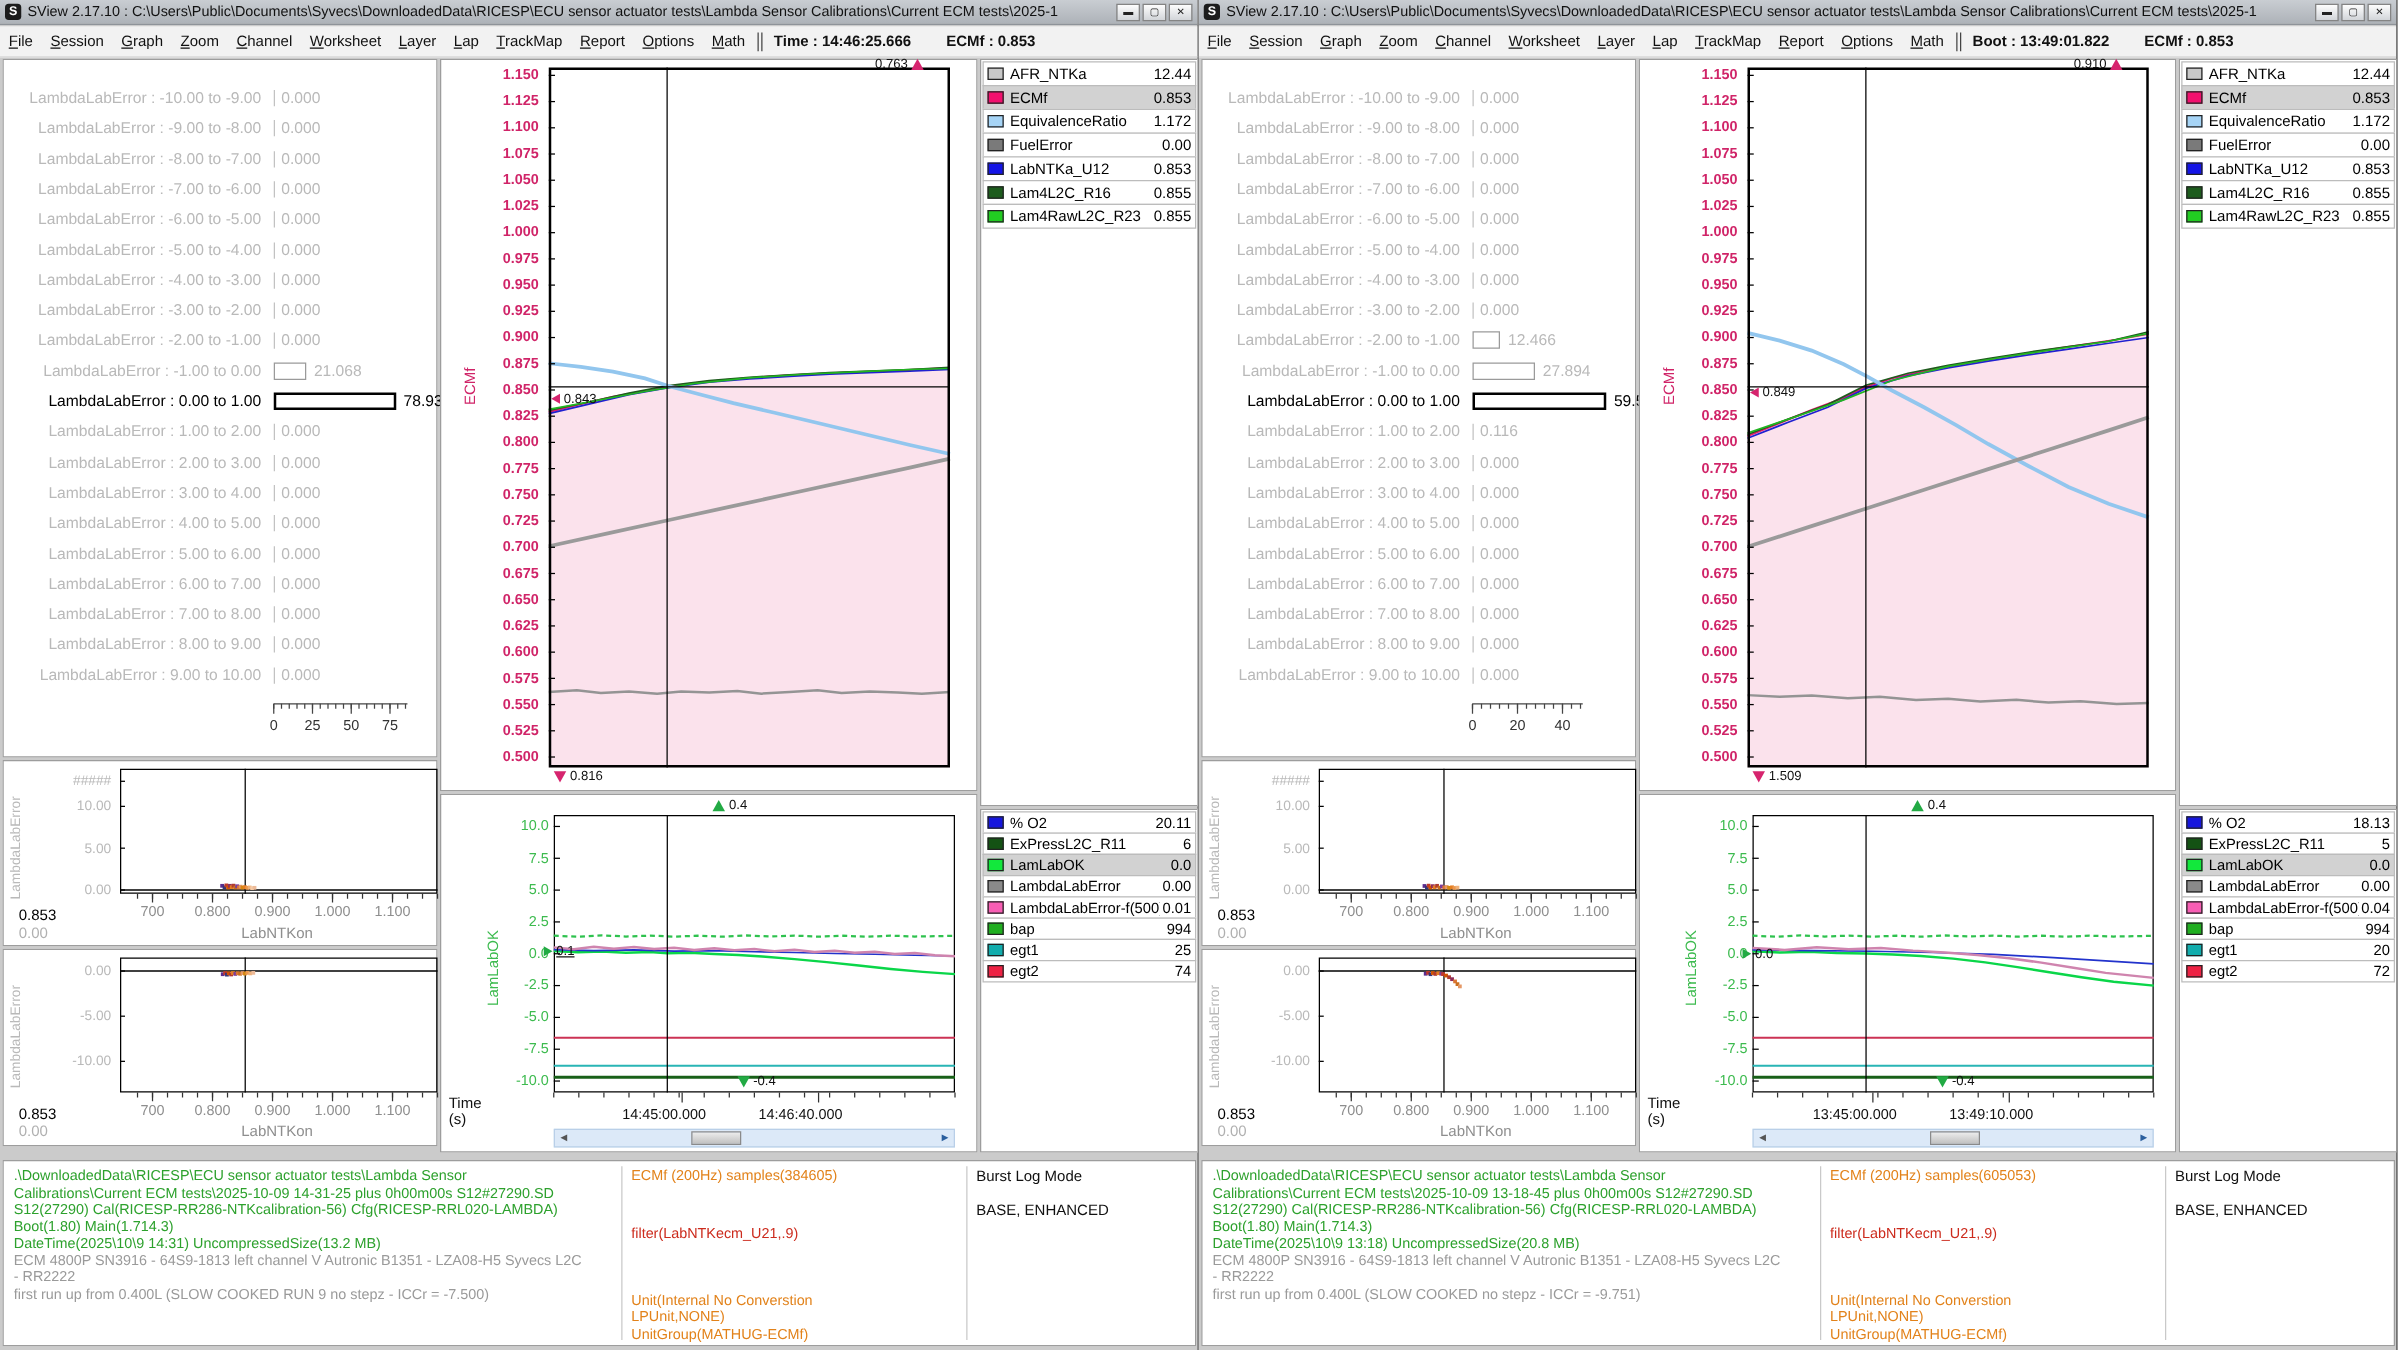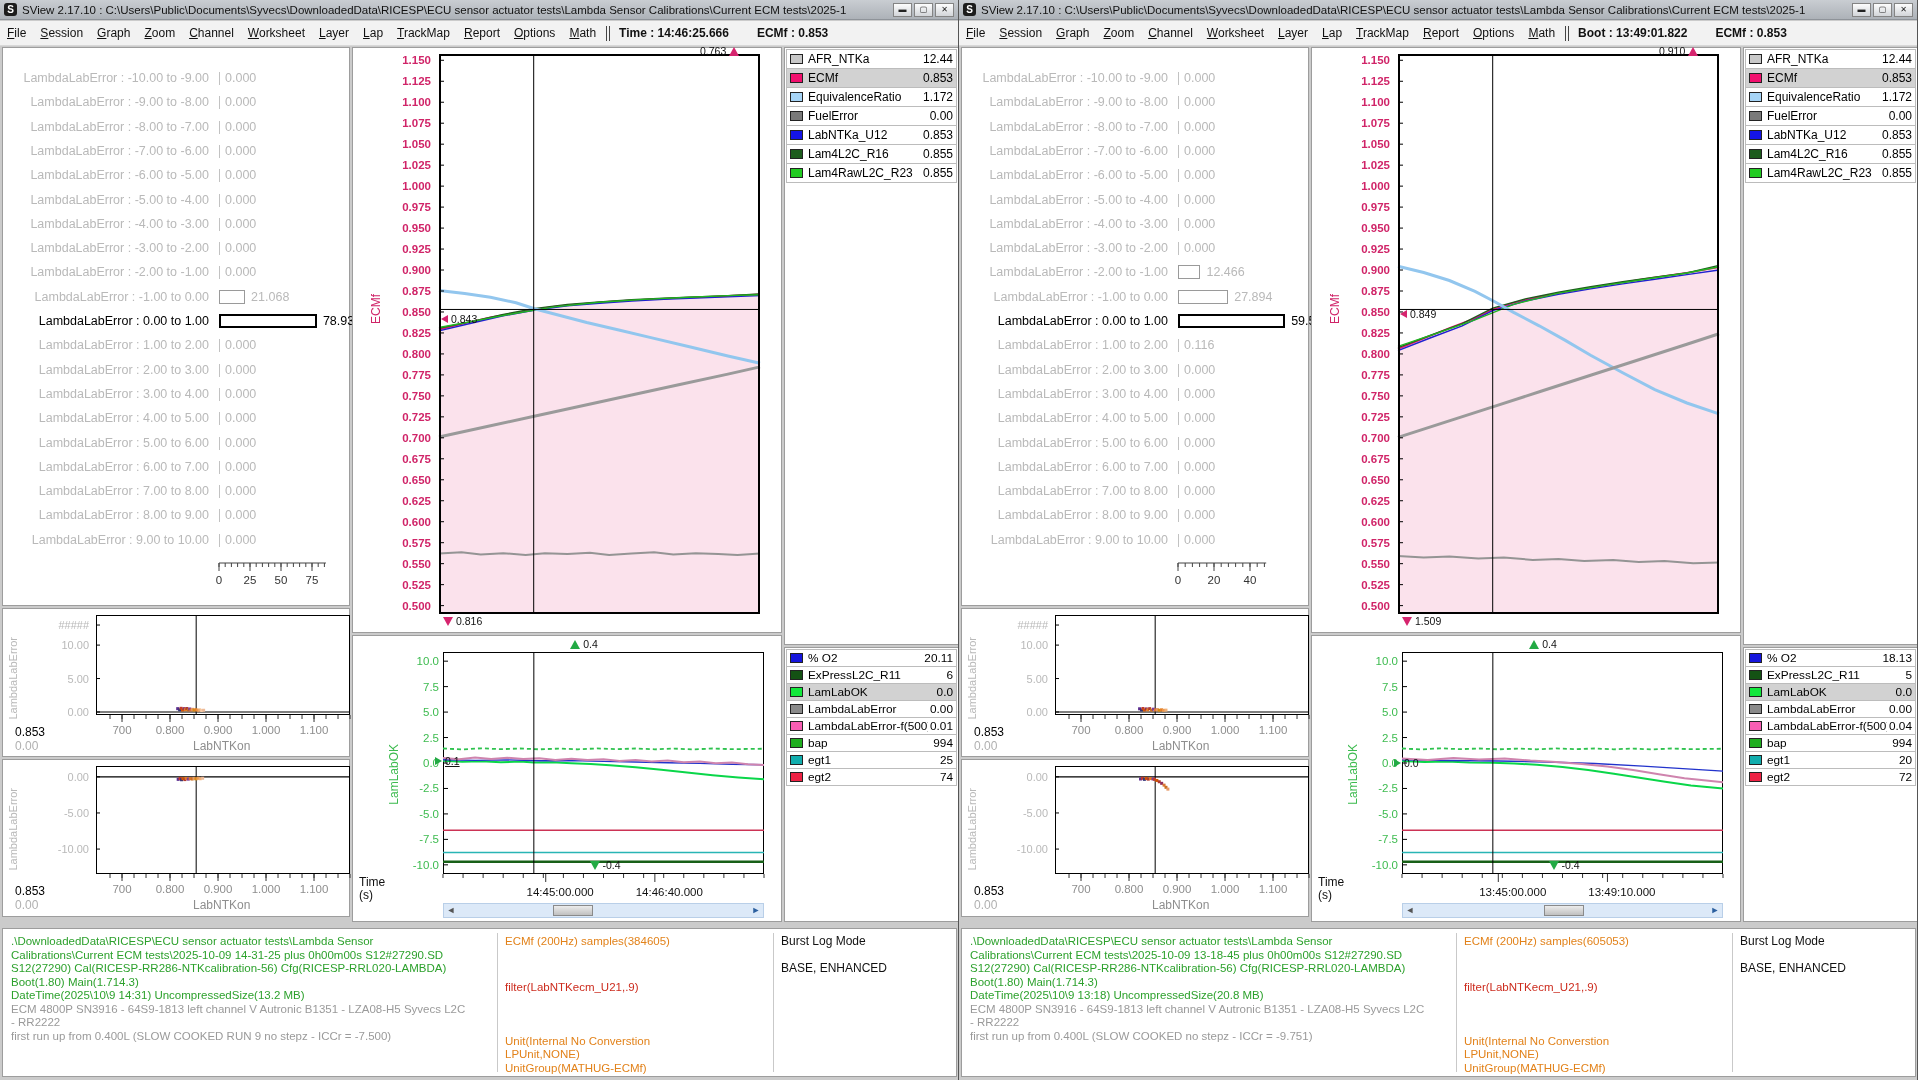--- a/index.html
+++ b/index.html
@@ -82,21 +82,21 @@
   .sc-xlabel{position:absolute;font-size:12px;color:#8e8e8e;}
 
   
   .lower{left:352px;top:635px;width:428px;height:285px;}
   .lo-ylab{left:34px;top:108px;color:#3dbb4f;}
   .lo-ticks{position:absolute;left:38px;top:16px;width:50px;}
   .lo-ticks div{position:absolute;right:2px;font-size:11.5px;color:#3dbb4f;white-space:nowrap;}
   .lo-svg{position:absolute;left:90px;top:16px;}
   .timeunit{position:absolute;left:6px;top:240px;font-size:12px;color:#111;line-height:13px;}
   .timelabels{position:absolute;left:90px;top:250px;width:321px;height:14px;}
-  .timelabels div{position:absolute;width:96px;text-align:right;font-size:11.5px;color:#111;}
+  .timelabels div{position:absolute;width:96px;text-align:left;font-size:11.5px;color:#111;}
   .scroll{position:absolute;left:90px;top:267px;width:321px;height:15px;background:#dce9f8;border:1px solid #b9cfe8;box-sizing:border-box;}
   .sarrow{position:absolute;top:0;width:14px;height:13px;text-align:center;font-size:9px;line-height:13px;color:#555;}
   .sarrow.right{right:0;color:#2b5f9e;}
   .sthumb{position:absolute;top:1px;height:11px;background:linear-gradient(#ececec,#c0c0c0);border:1px solid #8a8a8a;box-sizing:border-box;}
 
   
   .footer{left:2px;top:928px;width:953px;height:147px;}
   .fcol{position:absolute;top:6px;font-size:11.5px;line-height:13.5px;}
   .f1{left:8px;width:482px;}
   .f2{left:502px;width:262px;}

